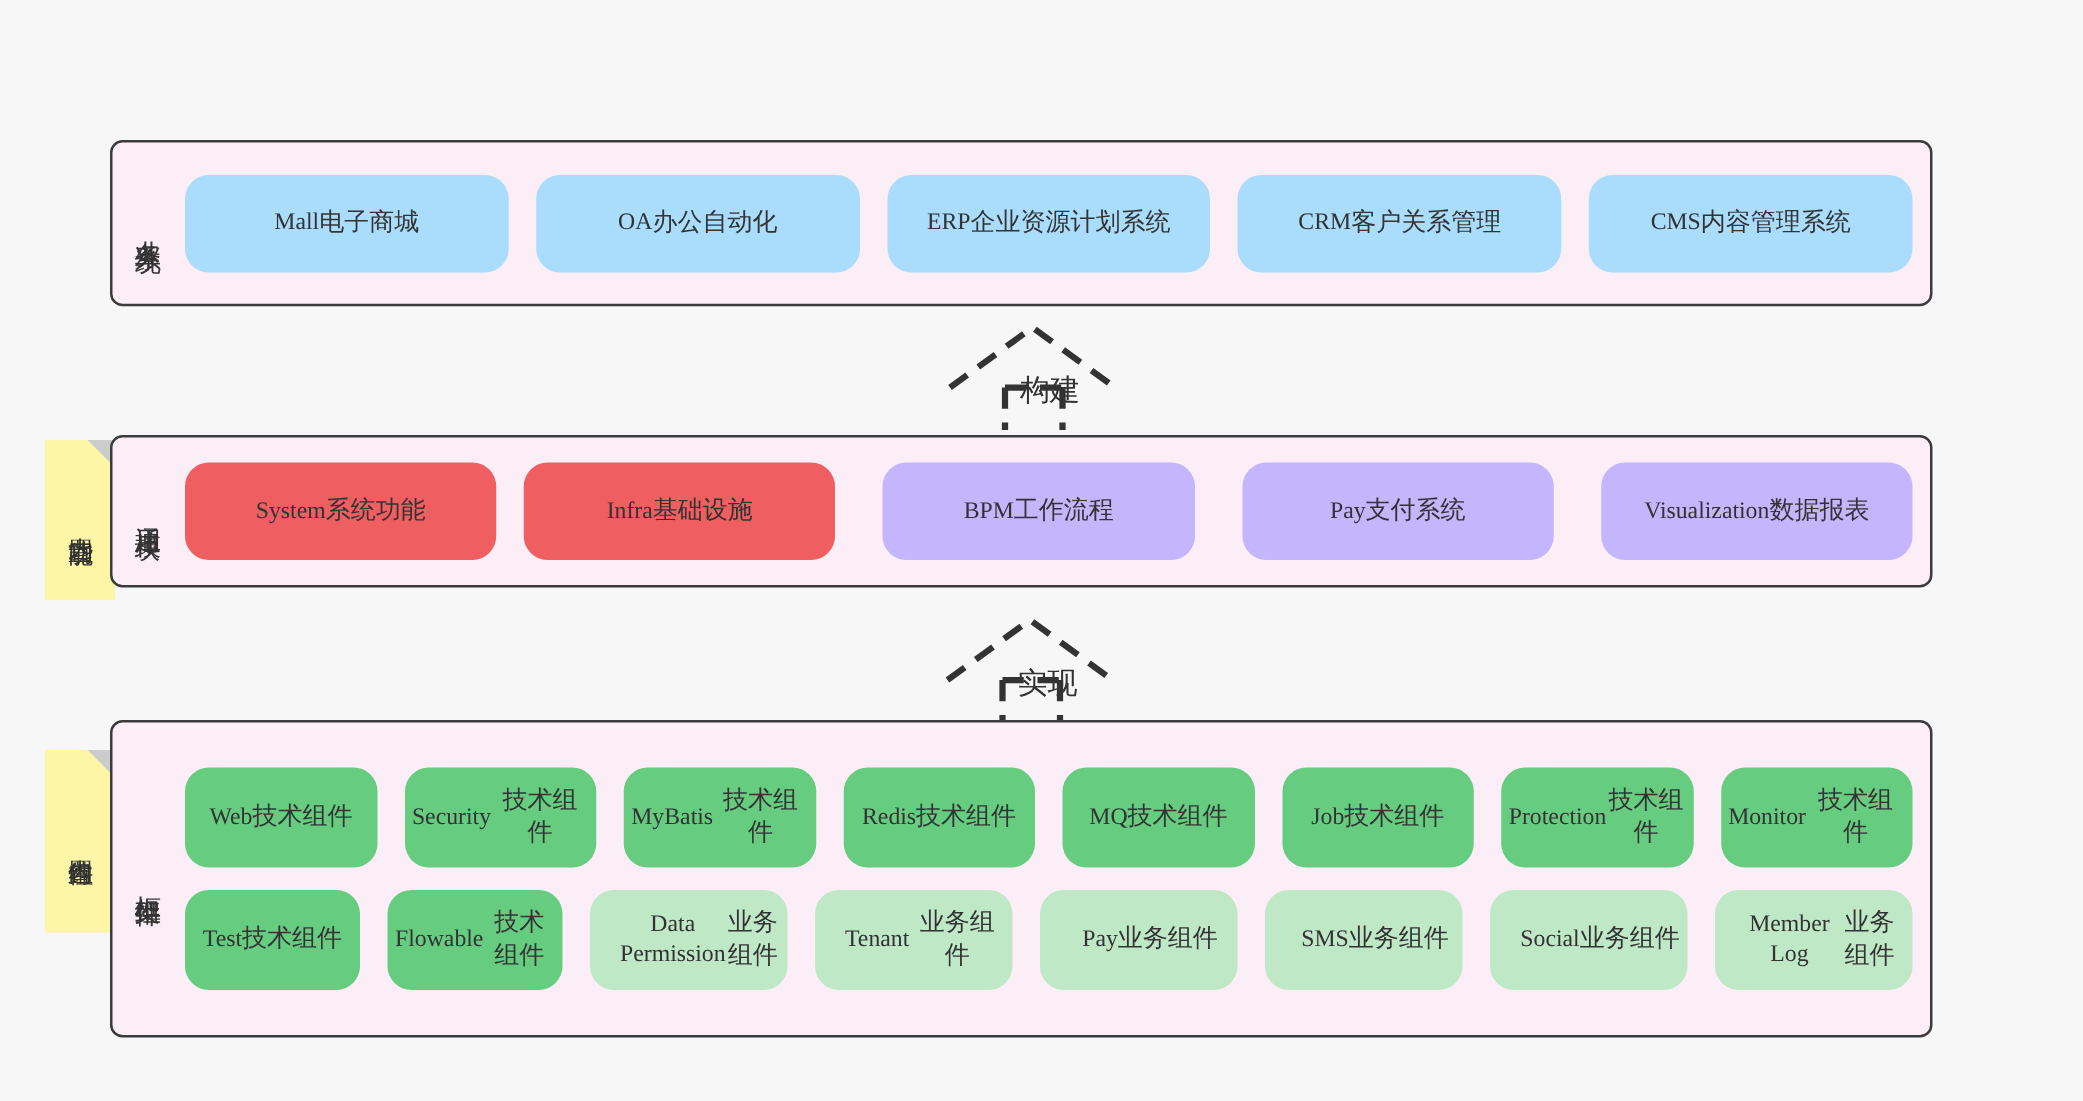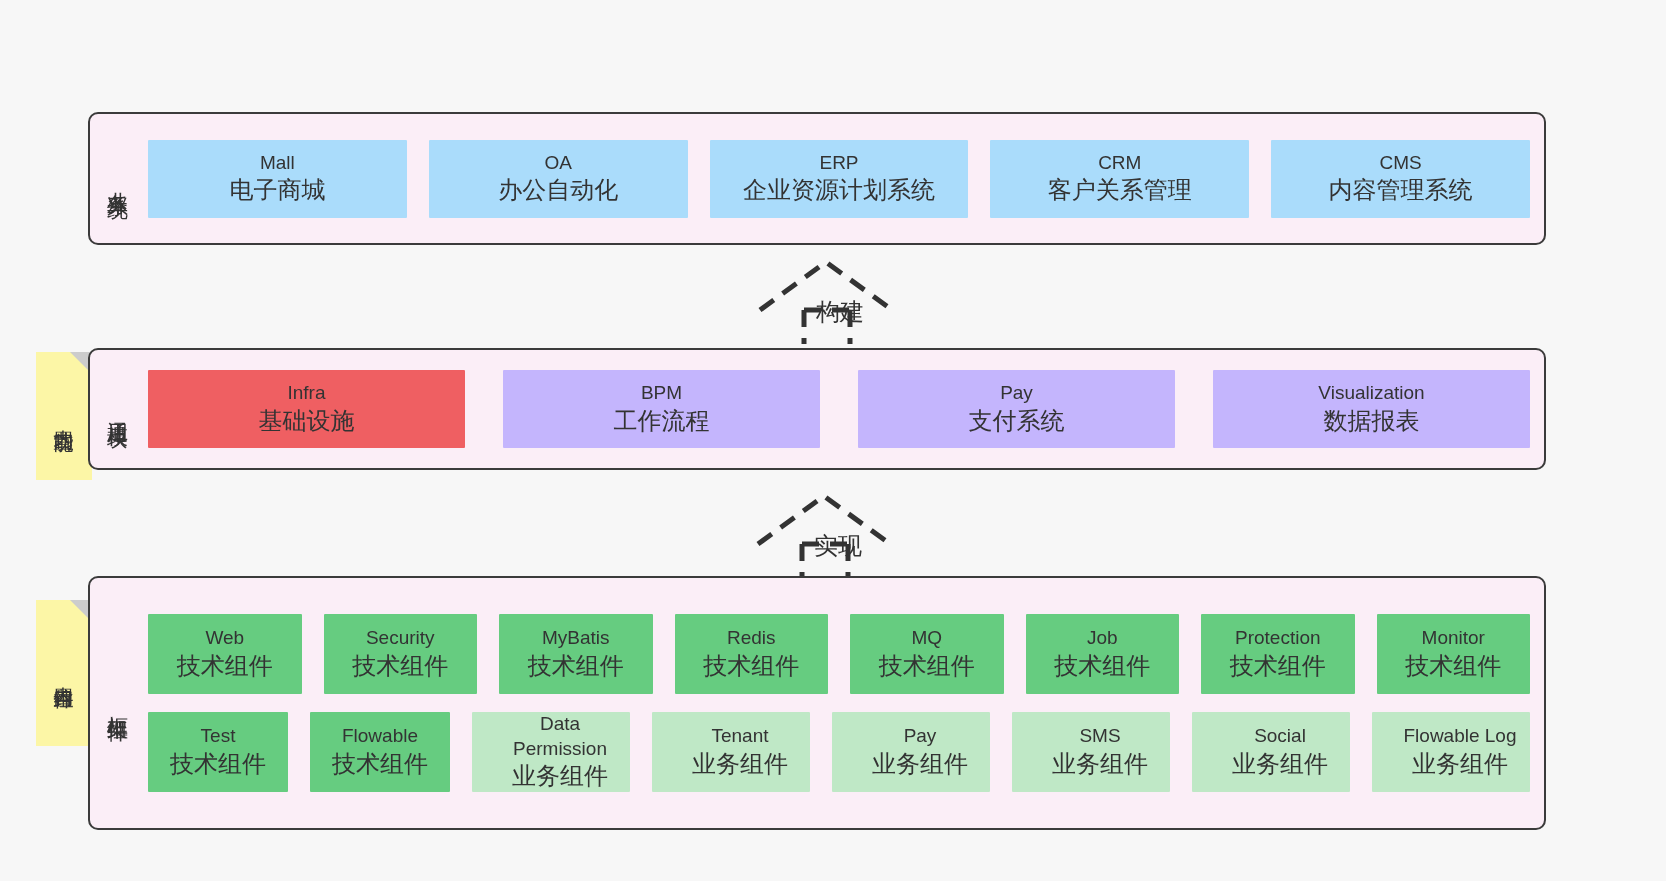--- a/index.html
+++ b/index.html
@@ -57,32 +57,33 @@
   }
 
   .row {
     display: flex;
     gap: 22px;
   }
 
   .node {
     flex: 1 1 0;
     box-sizing: border-box;
-    border-radius: 1px;
-    display: flex;
-    flex-direction: column;
+    border-radius: 19px;
+    display: flex;
+    flex-direction: row;
     align-items: center;
     justify-content: center;
     text-align: center;
     line-height: 1.28;
     padding: 4px 6px;
     color: #333333;
+    font-family: Liberation Serif, serif;
   }
   .node .en { font-size: 19px; }
-  .node .cn { font-size: 24px; }
+  .node .cn { font-size: 20px; }
 
   .node.blue       { background: #aadcfb; }
   .node.red        { background: #ef5f62; }
   .node.pink       { background: #c4b5fd; margin-left: 16px; }
   .node.green      { background: #66cc80; }
   .node.lightgreen { background: #bfe8c6; padding-left: 24px; }
 
   
   #layer-business { left: 88px;  top: 112px; width: 1458px; height: 133px; }
   #layer-common   { left: 88px;  top: 348px; width: 1458px; height: 122px; }
@@ -180,20 +181,24 @@
   <div class="note" id="note-builtin-func">
     <span>内置功能</span>
     <span class="fold"></span>
   </div>
 
   <div class="layer" id="layer-common">
     <div class="layer-title">通用模块</div>
     <div class="layer-body">
       <div class="row">
         <div class="node red">
+          <span class="en">System</span>
+          <span class="cn">系统功能</span>
+        </div>
+        <div class="node red">
           <span class="en">Infra</span>
           <span class="cn">基础设施</span>
         </div>
         <div class="node pink">
           <span class="en">BPM</span>
           <span class="cn">工作流程</span>
         </div>
         <div class="node pink">
           <span class="en">Pay</span>
           <span class="cn">支付系统</span>
@@ -281,21 +286,21 @@
         </div>
         <div class="node lightgreen">
           <span class="en">SMS</span>
           <span class="cn">业务组件</span>
         </div>
         <div class="node lightgreen">
           <span class="en">Social</span>
           <span class="cn">业务组件</span>
         </div>
         <div class="node lightgreen">
-          <span class="en">Flowable Log</span>
+          <span class="en">Member Log</span>
           <span class="cn">业务组件</span>
         </div>
       </div>
 
     </div>
   </div>
 
 </div>
 
 </body></html>

